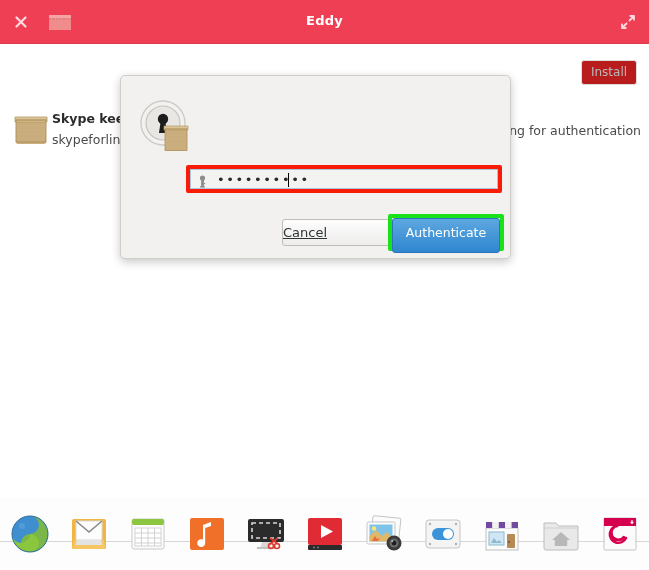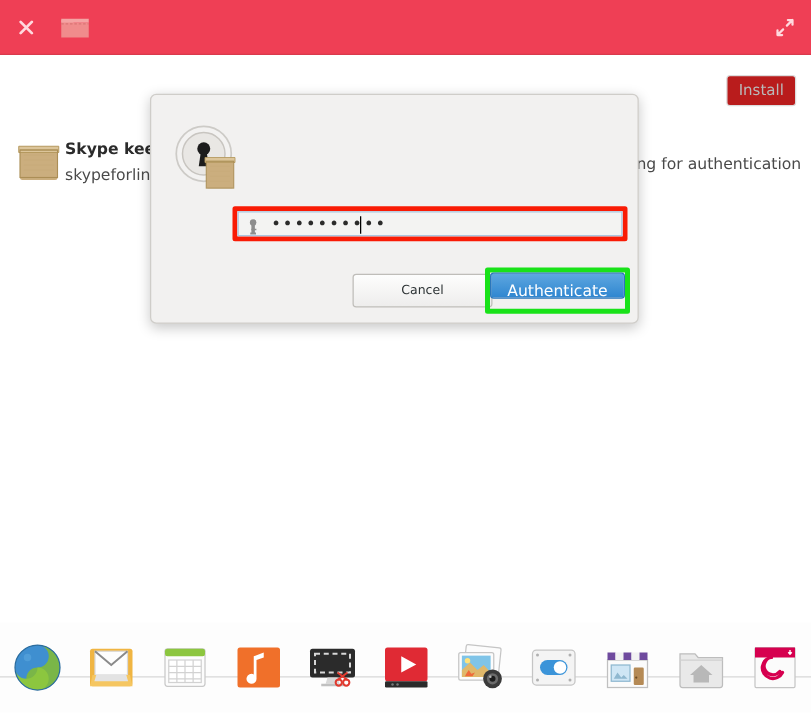--- a/index.html
+++ b/index.html
@@ -191,41 +191,42 @@
     width: 1px; height: 14px;
     background: #000;
   }
 
   
   #cancel-button {
     position: absolute;
     left: 161px; top: 143px;
     width: 112px; height: 27px;
     line-height: 25px;
-    text-align: center;
-    font-size: 10px;
+    text-align: left;
+    font-size: 13px;
     color: #2e3436;
     background: linear-gradient(to bottom, #fdfdfd, #eeedec);
     border: 1px solid #bfbdb9;
     border-radius: 3px;
     box-sizing: border-box;
     cursor: pointer;
+    text-decoration: underline;
   }
   #auth-green {
     position: absolute;
     left: 267px; top: 138px;
     width: 116px; height: 37px;
     border: 4px solid #19e219;
     border-radius: 2px;
     box-sizing: border-box;
   }
   #authenticate-button {
     position: absolute;
     left: 271px; top: 142px;
-    width: 108px; height: 21px;
+    width: 108px; height: 35px;
     line-height: 27px;
     text-align: center;
     font-size: 12.5px;
     color: #ffffff;
     background: linear-gradient(to bottom, #5ea7e0, #2f86d0);
     border: 1px solid #2a76bb;
     border-radius: 3px;
     box-sizing: border-box;
     cursor: pointer;
   }
@@ -276,20 +277,21 @@
     </div>
 
     <div class="tb-folder">
       <svg width="24" height="20" viewBox="0 0 24 20">
         <path d="M1 4 h8 l2 2 h12 v12 H1 Z" fill="#f08c8c"></path>
         <rect x="1" y="3" width="22" height="3" fill="#f4a4a4"></rect>
         <path d="M1 7 h22" stroke="#d97474" stroke-width="1" stroke-dasharray="2 1.5"></path>
       </svg>
     </div>
 
+    <div class="tb-title">Eddy</div>
 
     <div class="tb-max">
       <svg width="18" height="18" viewBox="0 0 18 18">
         <path d="M10.5 7.5 L15 3 M15 3 H11.3 M15 3 V6.7" stroke="#ffd9de" stroke-width="1.8" fill="none" stroke-linecap="round" stroke-linejoin="round"></path>
         <path d="M7.5 10.5 L3 15 M3 15 H6.7 M3 15 V11.3" stroke="#ffd9de" stroke-width="1.8" fill="none" stroke-linecap="round" stroke-linejoin="round"></path>
       </svg>
     </div>
   </div>
 
   <div id="install-button">Install</div>

